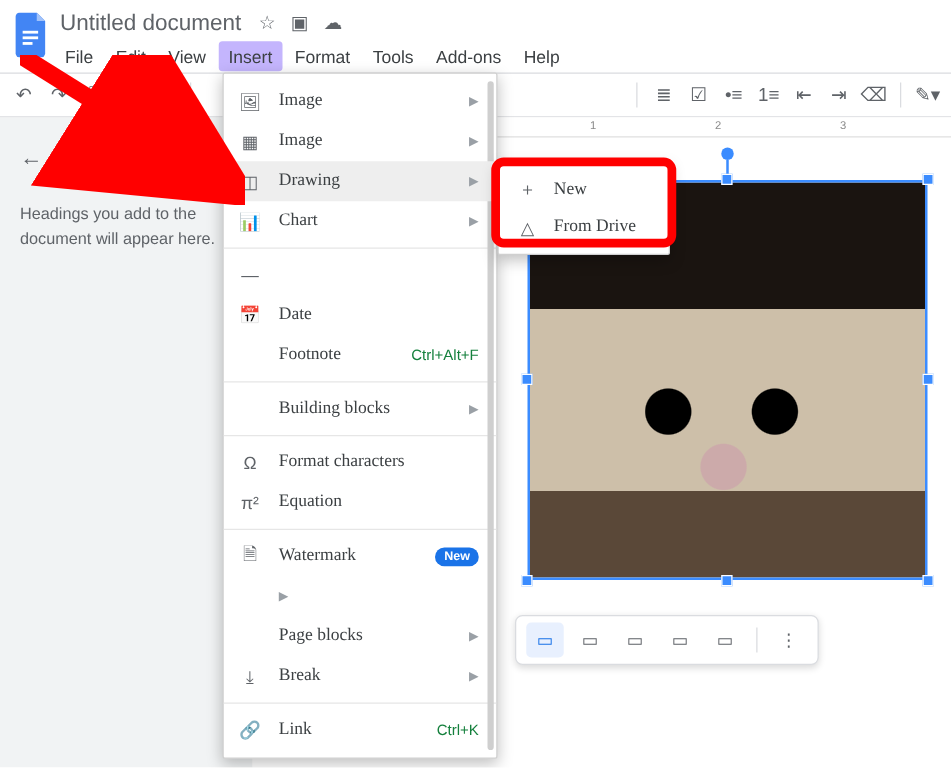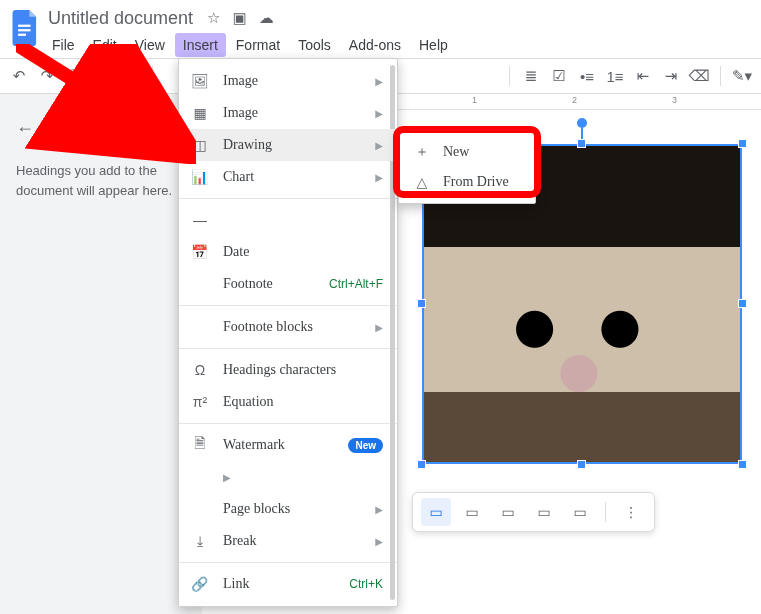--- a/index.html
+++ b/index.html
@@ -213,27 +213,27 @@
       <span class="lbl">Date</span>
     </div>
     <div class="mi">
       <span class="blank"></span>
       <span class="lbl">Footnote</span>
       <span class="sc">Ctrl+Alt+F</span>
     </div>
     <div class="divider"></div>
     <div class="mi">
       <span class="blank"></span>
-      <span class="lbl">Footnote blocks</span>
+      <span class="lbl">Building blocks</span>
       <span class="arrow">▶</span>
     </div>
     <div class="divider"></div>
     <div class="mi">
       <span class="ico">Ω</span>
-      <span class="lbl">Headings characters</span>
+      <span class="lbl">Format characters</span>
     </div>
     <div class="mi">
       <span class="ico">π²</span>
       <span class="lbl">Equation</span>
     </div>
     <div class="divider"></div>
     <div class="mi">
       <span class="ico">🗎</span>
       <span class="lbl">Watermark</span>
       <span class="badge">New</span>

